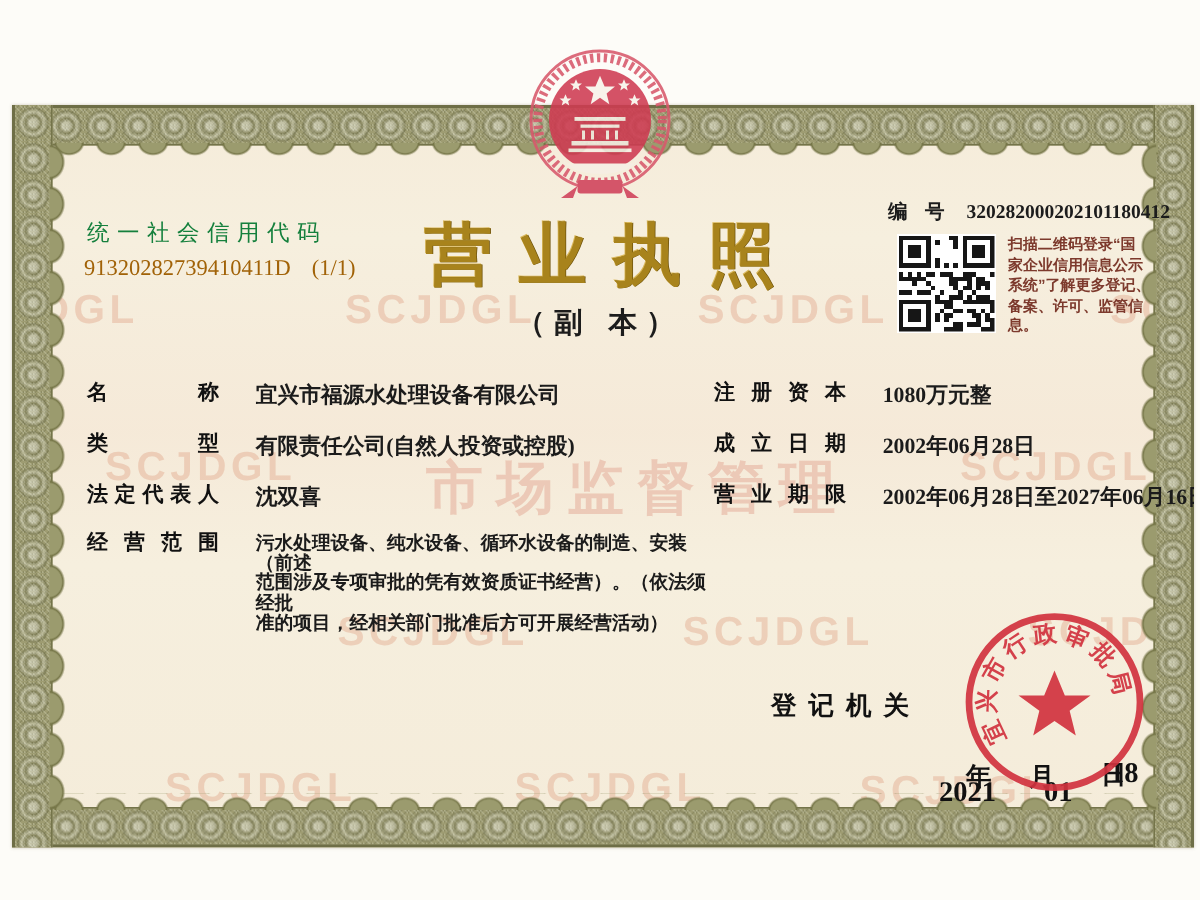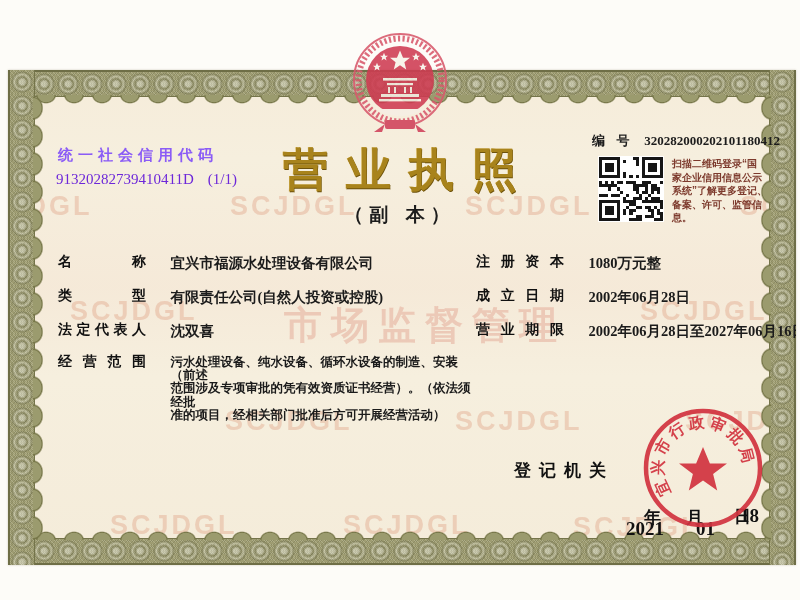--- a/index.html
+++ b/index.html
@@ -45,23 +45,23 @@
   .wm{position:absolute;z-index:1;font-weight:bold;color:rgba(224,164,136,.42);
       font-size:27px;letter-spacing:3px;font-family:"Liberation Sans",sans-serif;white-space:nowrap;}
   .wm-a1{left:-43px;top:121px}.wm-a2{left:222px;top:121px}.wm-a3{left:457px;top:121px}.wm-a4{left:732px;top:121px}
   .wm-b1{left:62px;top:226px}.wm-b2{left:632px;top:226px}
   .wm-c1{left:217px;top:336px}.wm-c2{left:447px;top:336px}.wm-c3{left:677px;top:336px}
   .wm-d1{left:102px;top:440px}.wm-d2{left:335px;top:440px}.wm-d3{left:565px;top:442px}
   .wm-center{position:absolute;z-index:1;left:276px;top:230px;font-size:38px;font-weight:bold;
       letter-spacing:9px;color:rgba(222,150,130,.40);white-space:nowrap;}
 
   
-  .credit-label{position:absolute;z-index:3;left:50px;top:76px;font-size:15px;font-weight:bold;
-      letter-spacing:5px;color:#8b5cf6;}
-  .credit-code{position:absolute;z-index:3;left:48px;top:101px;font-size:15px;color:#6d28d9;
+  .credit-label{position:absolute;z-index:3;left:50px;top:76px;font-size:15px;font-weight:normal;
+      letter-spacing:5px;color:#15803d;}
+  .credit-code{position:absolute;z-index:3;left:48px;top:101px;font-size:15px;color:#a16207;
       font-family:"Liberation Serif","DejaVu Serif",serif;}
   .credit-code .pg{margin-left:14px;}
   .title{position:absolute;z-index:3;left:242px;top:70px;width:300px;text-align:center;
       font-size:45px;font-weight:bold;letter-spacing:18px;padding-left:18px;box-sizing:border-box;
       color:#a8831c;text-shadow:0.5px 0.5px 0 #6d520c, -0.5px -0.5px 0 #d9b75a;}
   .subtitle{position:absolute;z-index:3;left:242px;top:132px;width:300px;text-align:center;
       font-size:19px;font-weight:bold;letter-spacing:6px;color:#1c1c1c;}
   .serial{position:absolute;z-index:3;left:584px;top:62px;font-size:13px;color:#1c1c1c;white-space:nowrap;}
   .serial .lab{font-weight:bold;letter-spacing:4px;}
   .serial .num{font-family:"Liberation Serif","DejaVu Serif",serif;font-weight:bold;margin-left:7px;}

